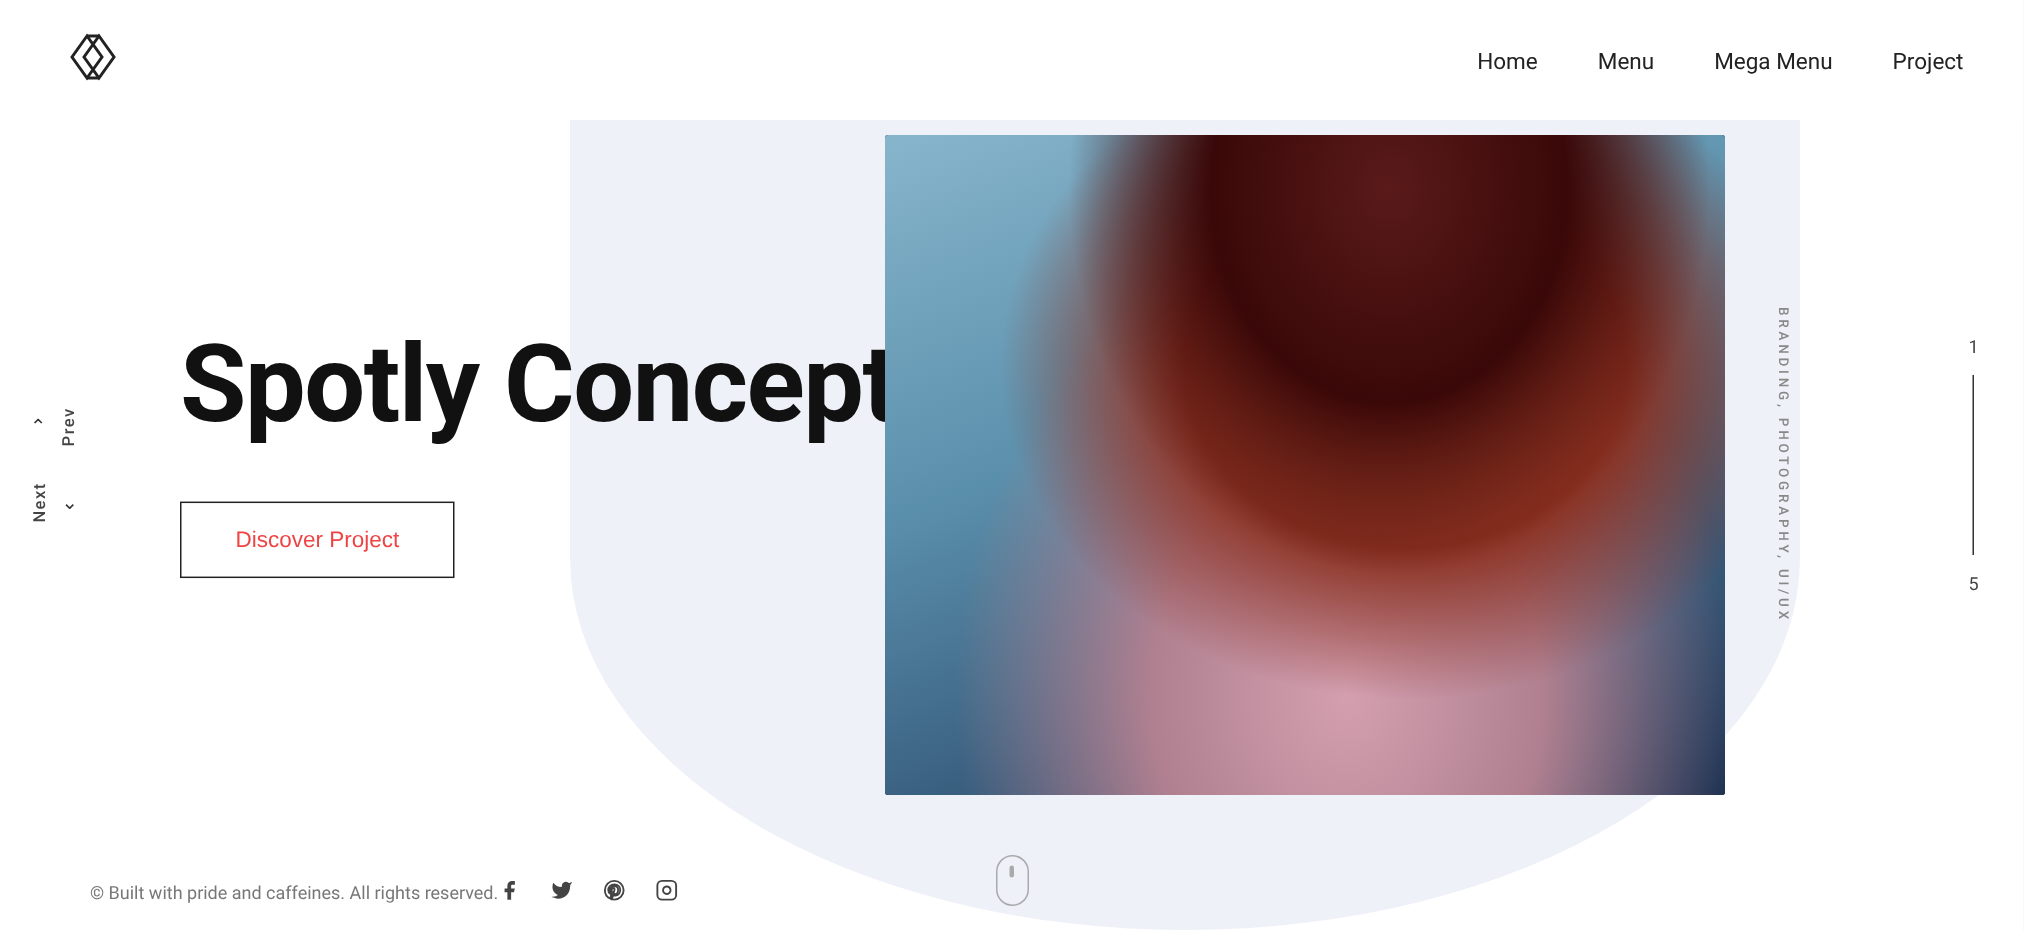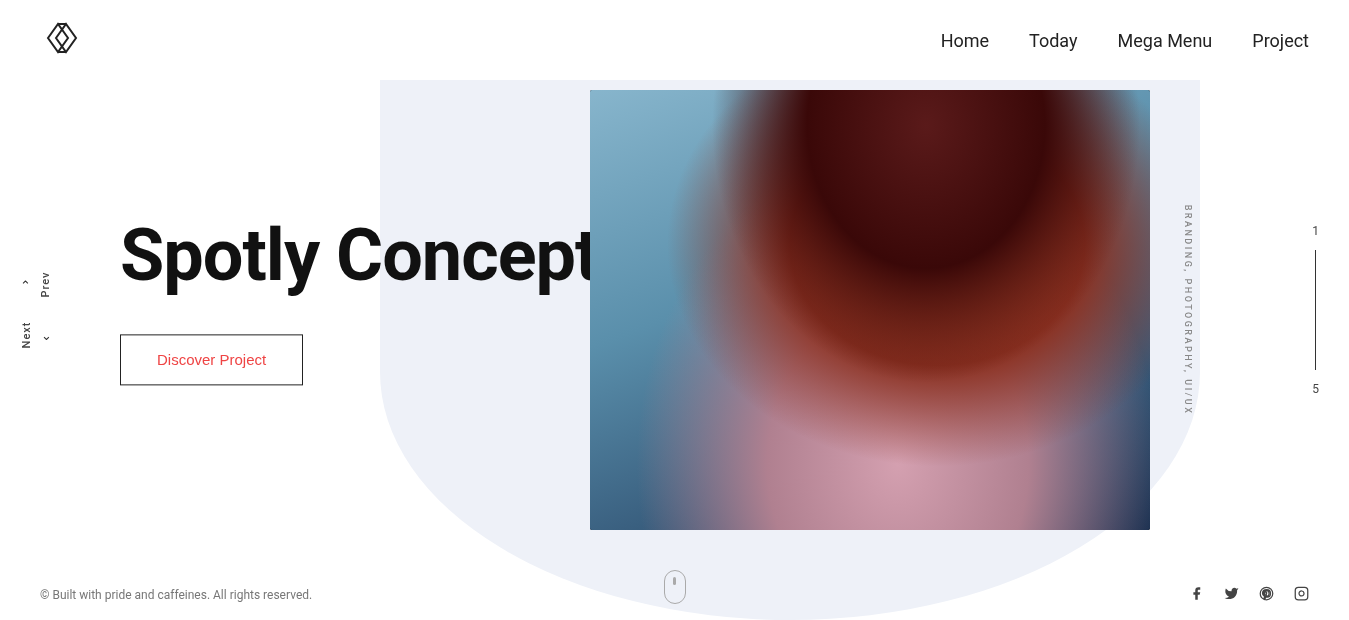--- a/index.html
+++ b/index.html
@@ -34,21 +34,21 @@
     .nav-links {
       display: flex;
       align-items: center;
       gap: 40px;
       list-style: none;
     }
 
     .nav-links li a {
       text-decoration: none;
       color: #222;
-      font-size: 18px;
+      font-size: 15px;
       font-weight: 400;
     }
 
     .nav-cta {
       border: 1.5px solid #222;
       padding: 12px 24px;
       background: #fff;
       font-size: 15px;
       font-weight: 600;
       cursor: pointer;
@@ -216,22 +216,21 @@
       white-space: nowrap;
     }
 
     
     footer {
       position: absolute;
       bottom: 0; left: 0; right: 0;
       height: 50px;
       display: flex;
       align-items: center;
-      justify-content: space-between;
-      padding: 0 40px;
+      padding: 0 60px;
       z-index: 10;
     }
 
     .footer-copy {
       font-size: 12px;
       color: #777;
     }
 
     
     .scroll-indicator {
@@ -289,21 +288,21 @@
       <line x1="18" y1="4" x2="26" y2="4" stroke="#222" stroke-width="2"></line>
       <line x1="18" y1="32" x2="26" y2="32" stroke="#222" stroke-width="2"></line>
     </svg>
   </div>
 
   <ul class="nav-links">
     <li>
       <a>Home</a>
     </li>
     <li>
-      <a>Today</a>
+      <a>Menu</a>
     </li>
     <li>
       <a>Mega Menu</a>
     </li>
     <li>
       <a>Project</a>
     </li>
   </ul>
 
 </nav>

